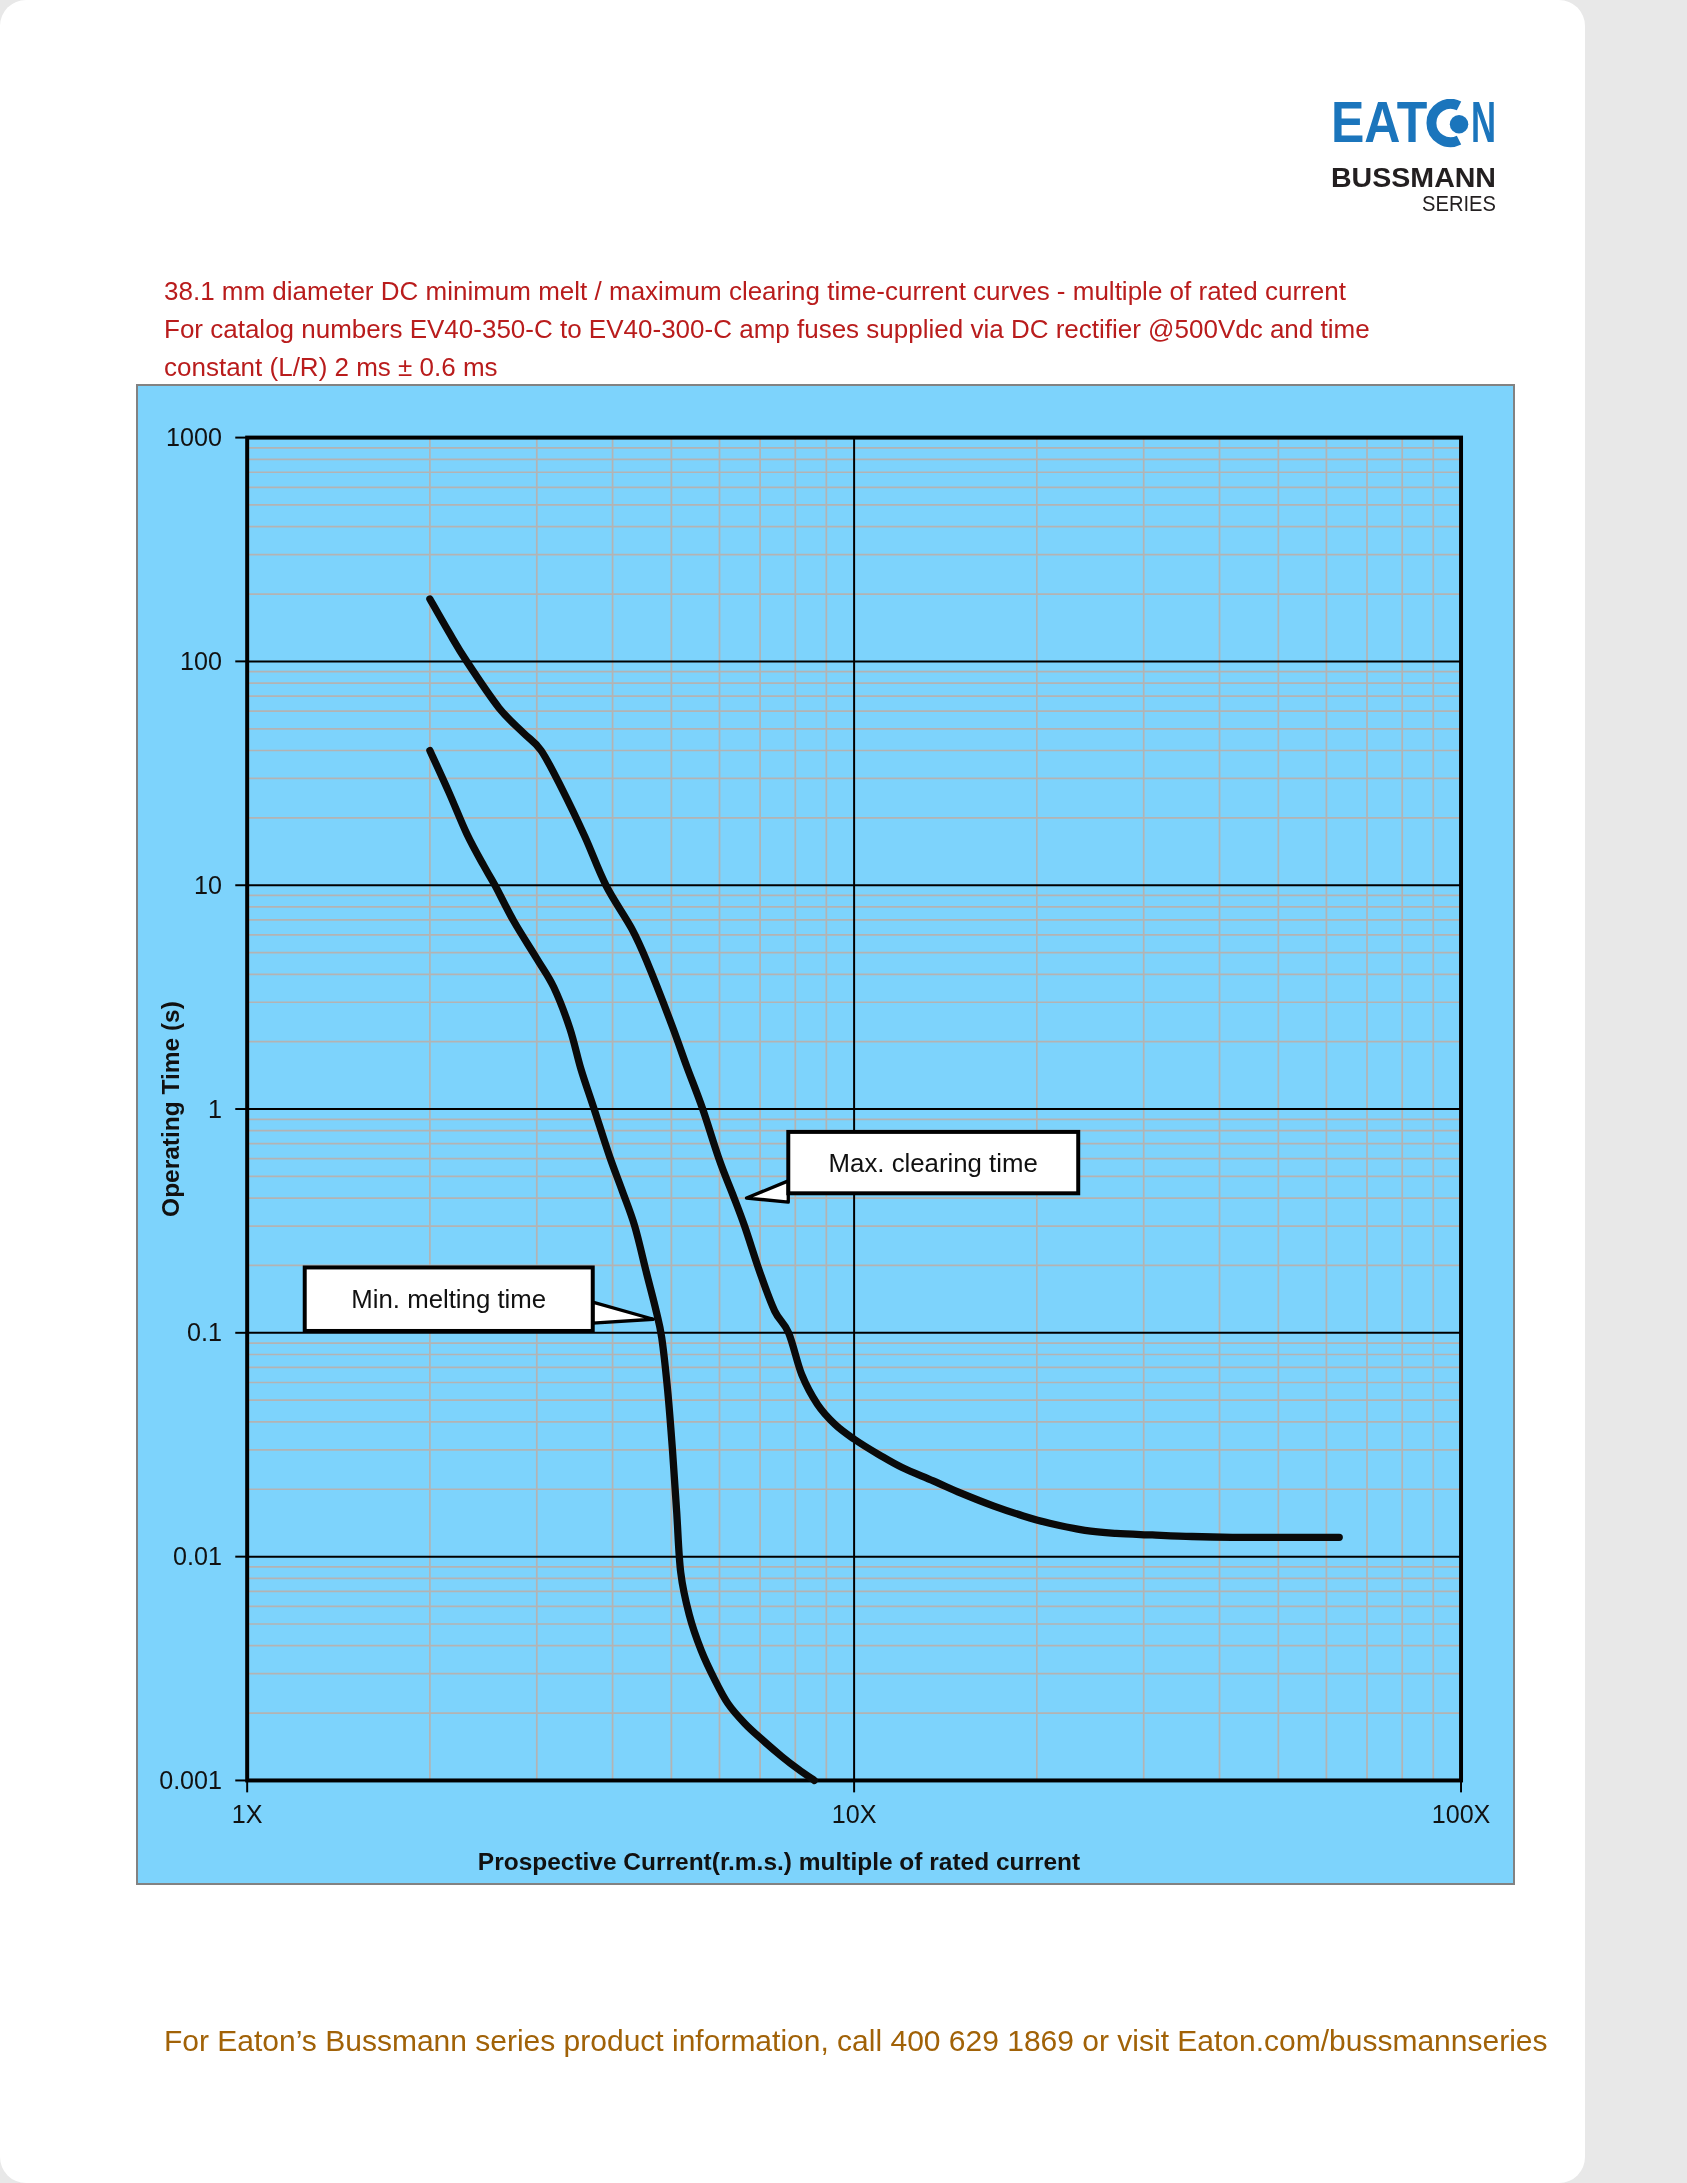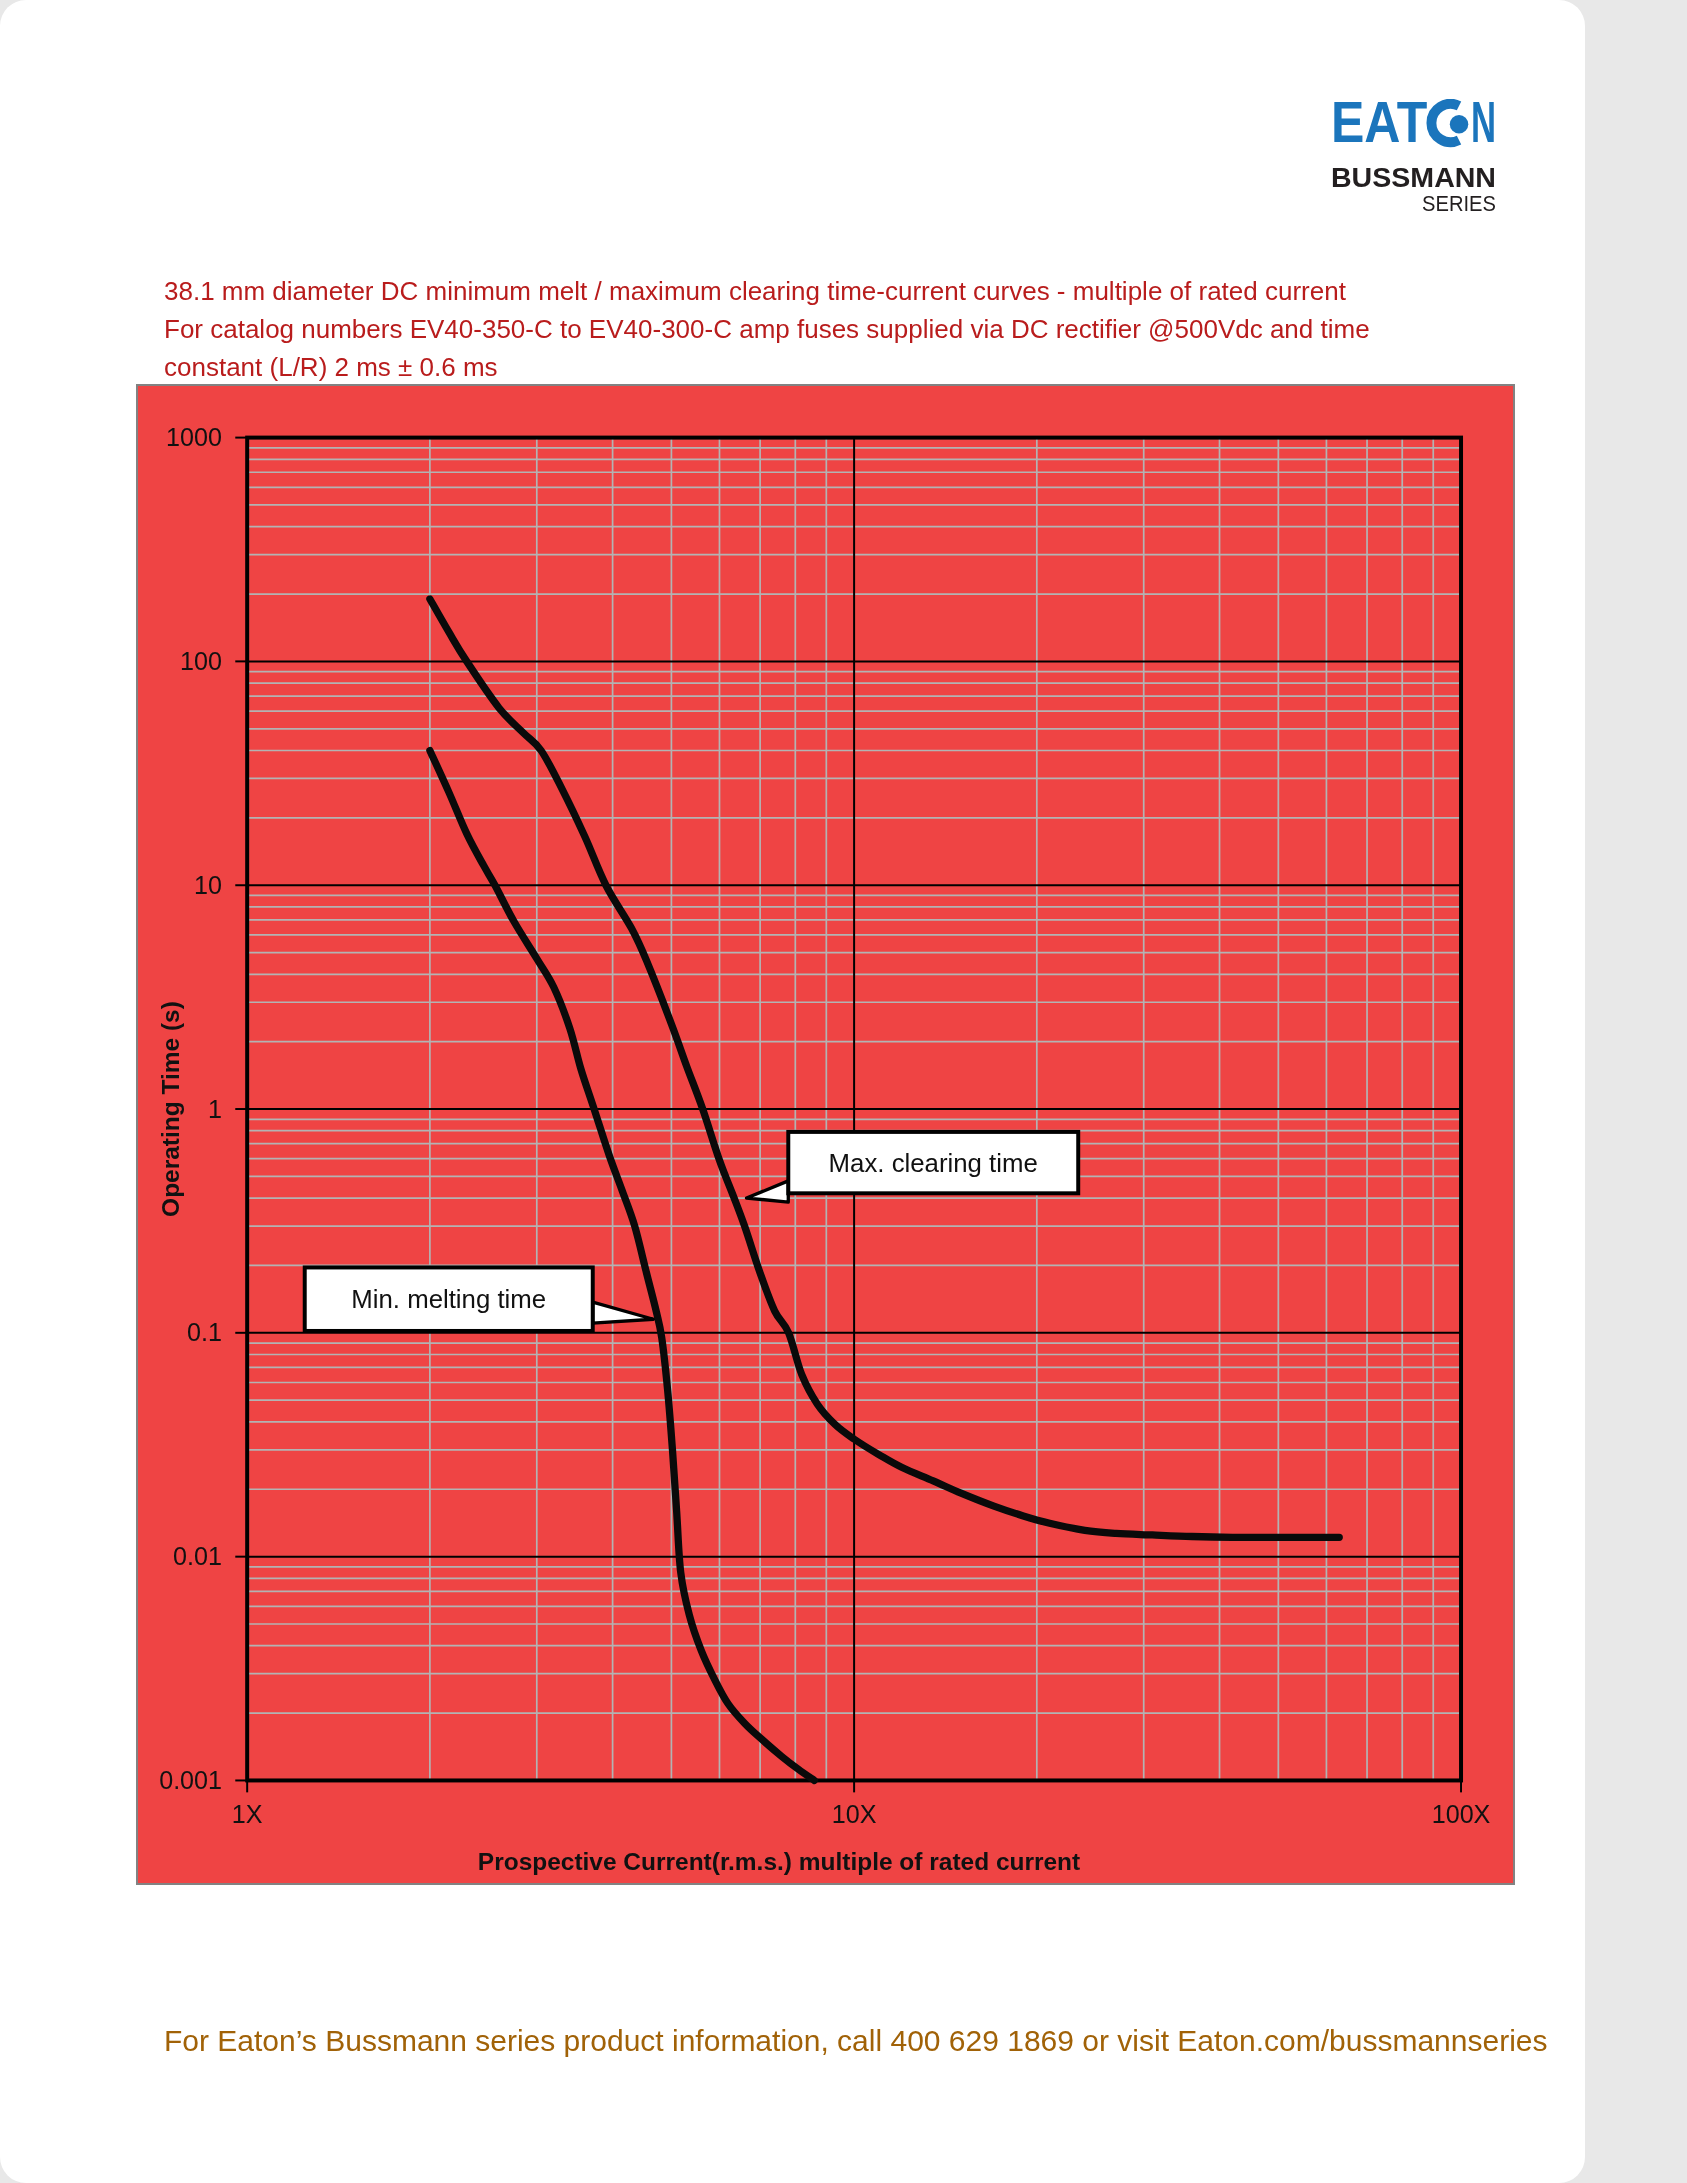--- a/index.html
+++ b/index.html
@@ -15,21 +15,21 @@
   
   .logo{position:absolute;left:1331px;top:99px;width:165px;height:116px;}
   
   .doc-title{
     position:absolute;left:164px;top:233px;width:1356px;
     font-size:26px;line-height:38px;color:#b91c1c;margin-top:39px;
   }
   
   .chart-frame{
     position:absolute;left:136px;top:384px;width:1379px;height:1501px;
-    border:2.6px solid #828282;background:#ef4444;box-sizing:border-box;
+    border:2.6px solid #828282;background:#7dd3fc;box-sizing:border-box;
   }
   .chart-frame svg{display:block;}
   
   .doc-footer{
     position:absolute;left:164px;top:2024px;width:1422px;
     font-size:30px;color:#a16207;
   }
 </style>
 </head>
 <body>

